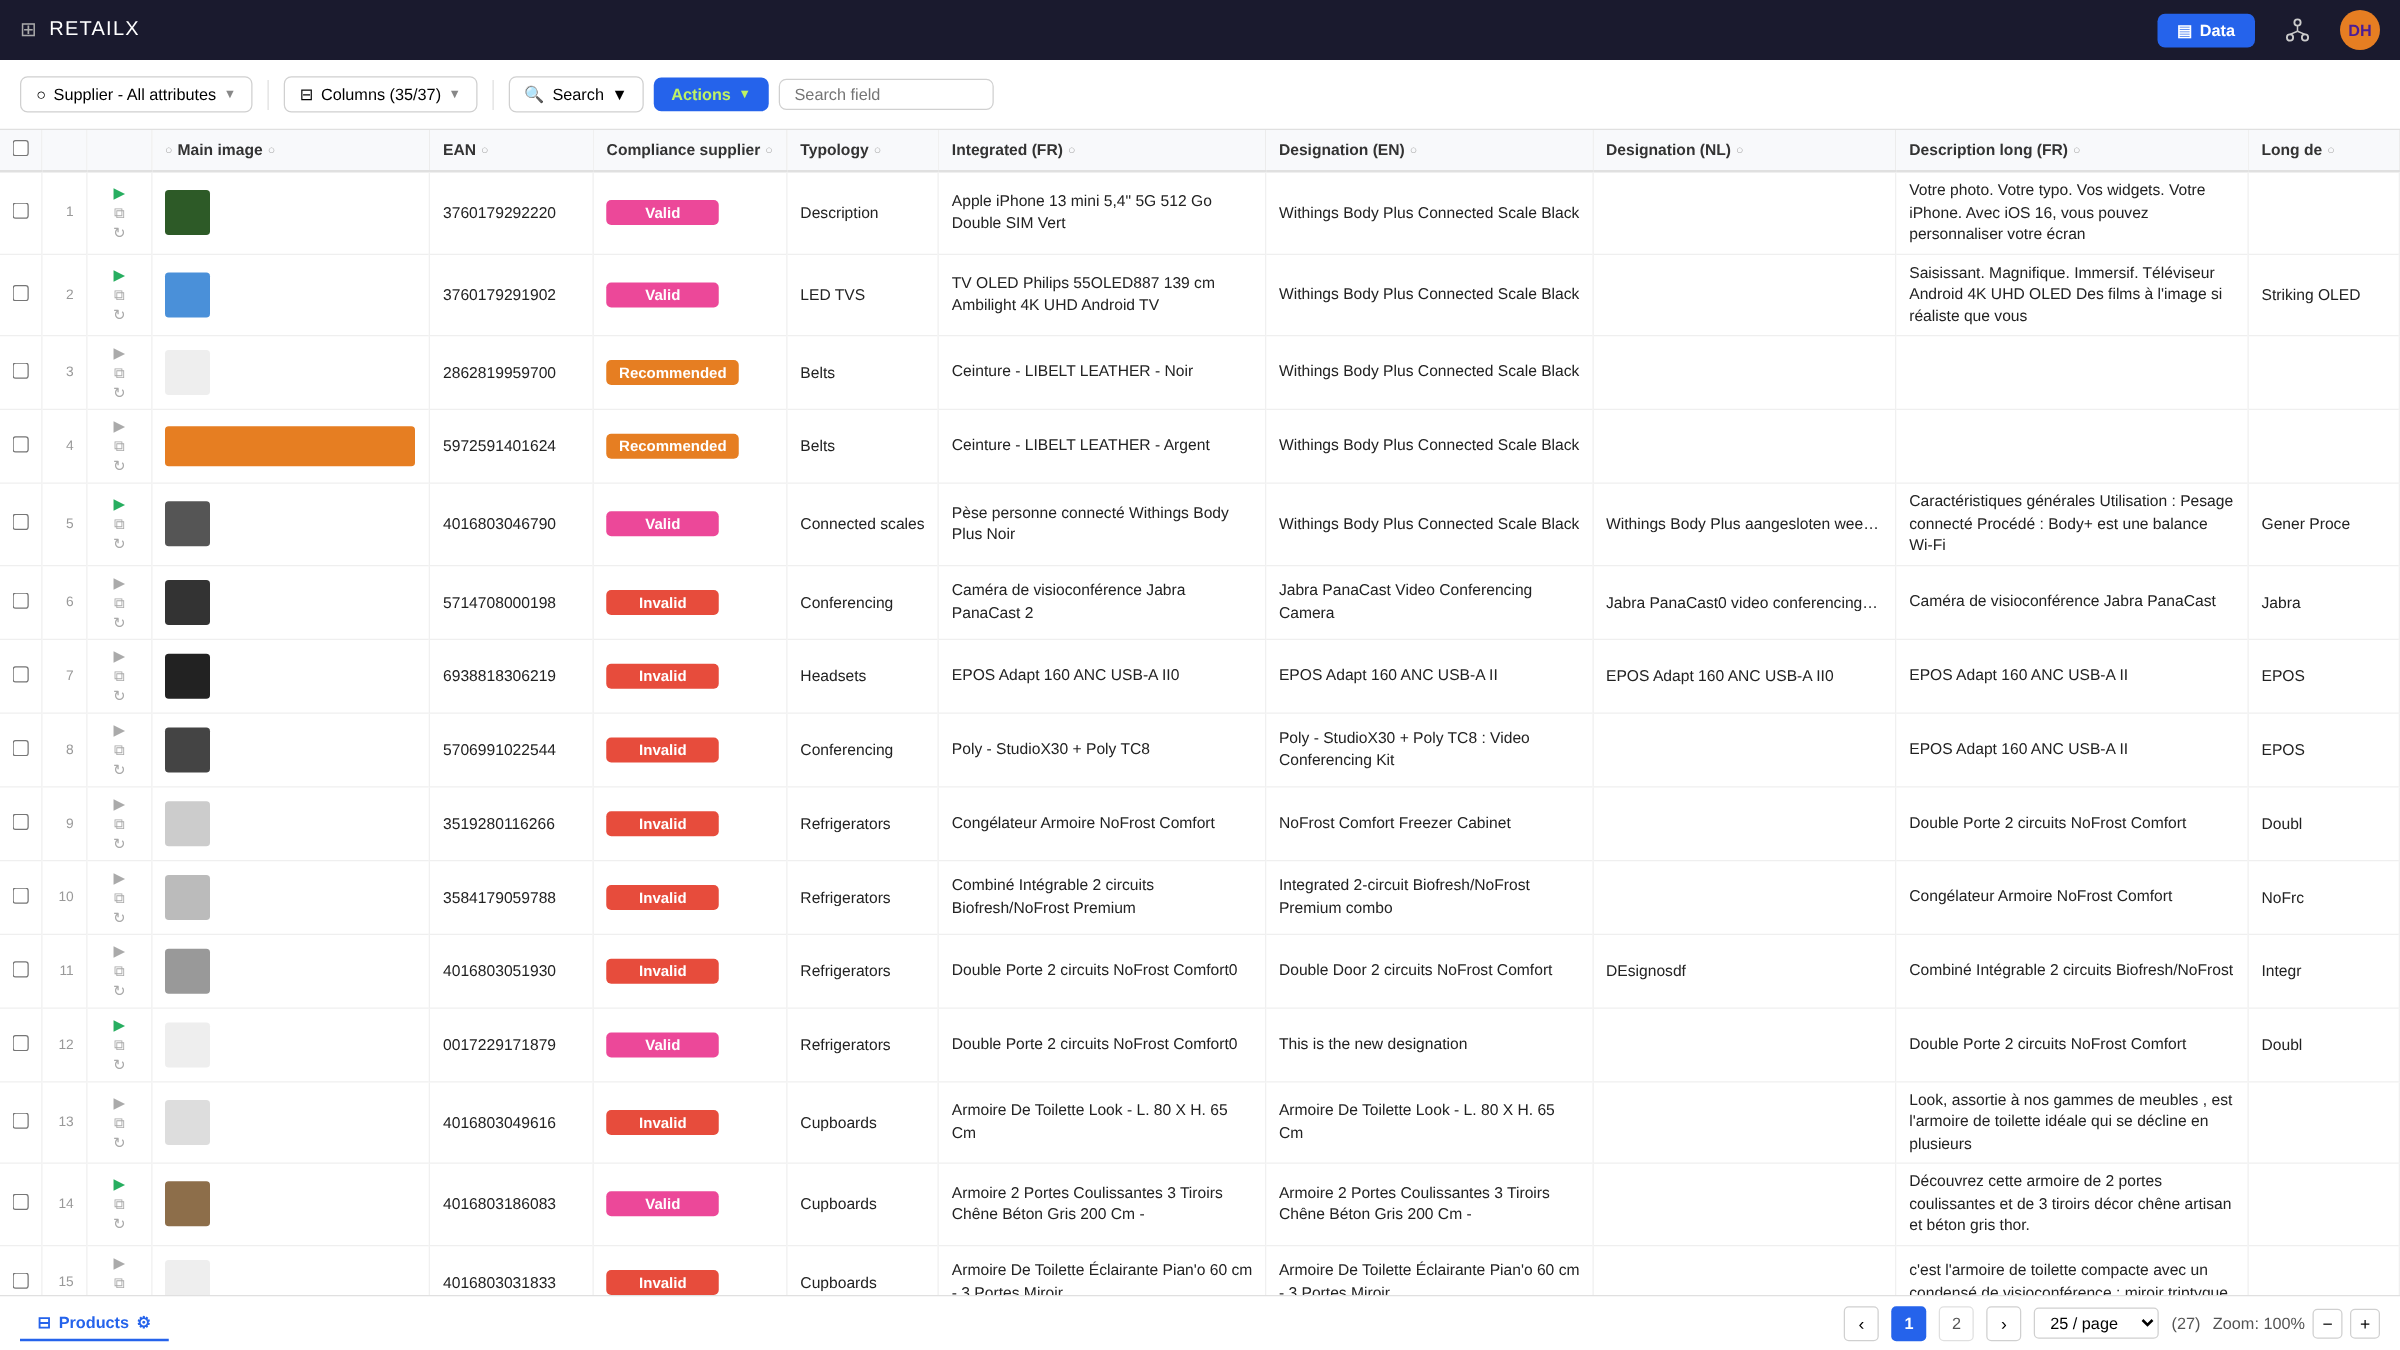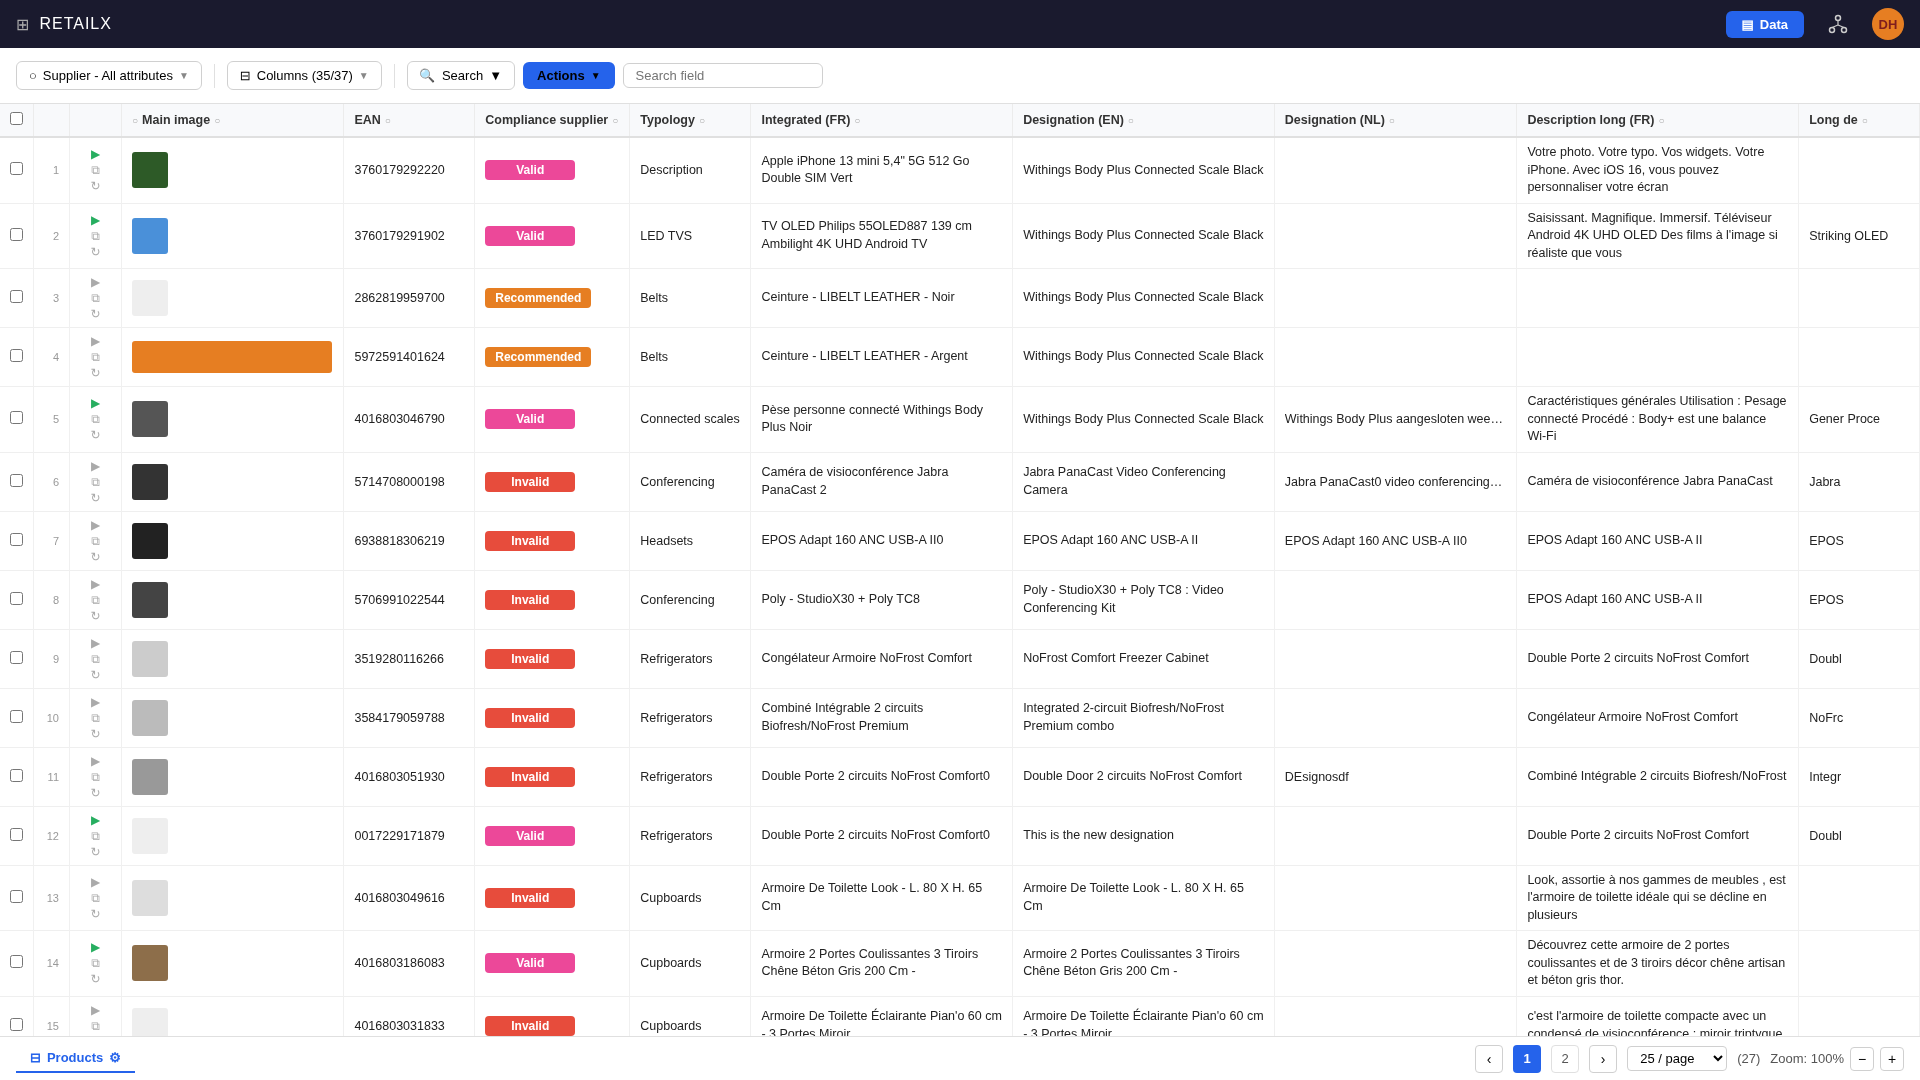--- a/index.html
+++ b/index.html
@@ -18,21 +18,21 @@
       background: #2563eb; color: #fff; border: none; border-radius: 6px;
       padding: 6px 16px; font-size: 13px; font-weight: 600; cursor: pointer;
       display: flex; align-items: center; gap: 6px;
     }
     .nav-icon-btn {
       background: none; border: none; color: #ccc; font-size: 18px; cursor: pointer;
       width: 36px; height: 36px; display: flex; align-items: center; justify-content: center;
     }
     .avatar {
       width: 32px; height: 32px; border-radius: 50%; background: #e67e22;
-      color: #7f1d1d; font-weight: 700; font-size: 13px;
+      color: #4c1d95; font-weight: 700; font-size: 13px;
       display: flex; align-items: center; justify-content: center;
     }
 
     
     .toolbar {
       display: flex; align-items: center; gap: 8px;
       background: #fff; border-bottom: 1px solid #e0e0e0;
       padding: 10px 16px; height: 56px;
     }
     .toolbar-filter-btn {
@@ -42,27 +42,27 @@
     }
     .toolbar-filter-btn .caret { font-size: 10px; color: #888; }
     .pipe { width: 1px; height: 24px; background: #e0e0e0; margin: 0 4px; }
     .search-btn {
       display: flex; align-items: center; gap: 6px;
       border: 1px solid #d0d0d0; border-radius: 6px;
       padding: 6px 12px; background: #fff; cursor: pointer; font-size: 13px;
     }
     .actions-btn {
       display: flex; align-items: center; gap: 6px;
-      background: #2563eb; color: #000000; border: none; border-radius: 6px;
+      background: #2563eb; color: #bef264; border: none; border-radius: 6px;
       padding: 6px 14px; font-size: 13px; font-weight: 600; cursor: pointer;
     }
     .actions-btn .caret { font-size: 10px; }
     .search-field-input {
       border: 1px solid #d0d0d0; border-radius: 6px;
-      padding: 4px 12px; font-size: 13px; width: 200px; outline: none;
+      padding: 4px 12px; font-size: 13px; width: 172px; outline: none;
       color: #aaa;
     }
 
     
     .table-container {
       overflow-x: auto; overflow-y: auto;
       height: calc(1080px - 48px - 56px - 44px);
       background: #fff;
     }
 

